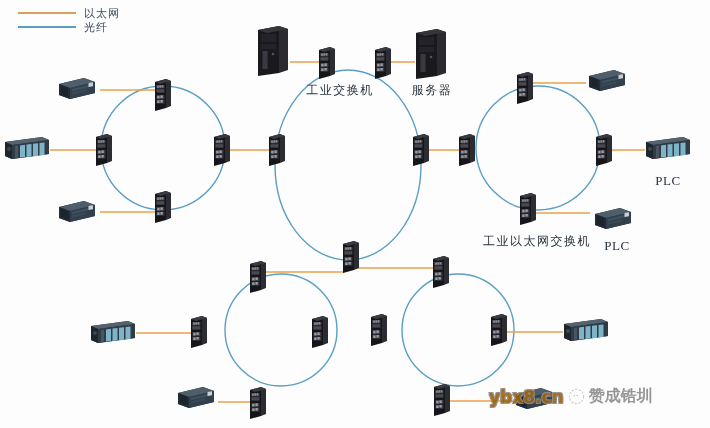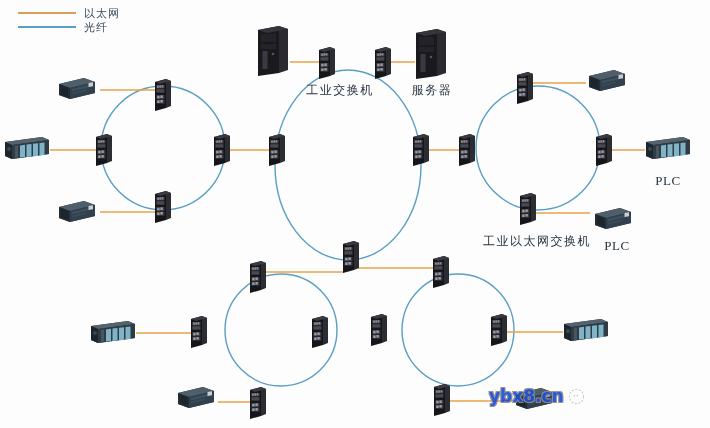--- a/index.html
+++ b/index.html
@@ -104,21 +104,21 @@
     top: 386px;
     display: flex;
     align-items: center;
     gap: 4px;
     opacity: 0.92;
   }
   .wm-url {
     font-family: "DejaVu Sans", sans-serif;
     font-size: 17px;
     font-weight: bold;
-    color: #1d4ed8;
+    color: #a16207;
     text-shadow:
       -1px -1px 0 #8d8d8d, 1px -1px 0 #8d8d8d,
       -1px  1px 0 #8d8d8d, 1px  1px 0 #8d8d8d;
     letter-spacing: 0px;
   }
   .wm-cn {
     font-family: "DejaVu Sans", sans-serif;
     font-size: 16px;
     font-weight: bold;
     color: #8e8e8e;
@@ -643,15 +643,16 @@
 
   <div class="watermark">
     <span class="wm-url">ybx8.cn</span>
     <span style="display:inline-block;width:17px;height:17px;">
       <svg viewBox="0 0 24 24" width="17" height="17">
         <circle cx="12" cy="12" r="10" fill="none" stroke="#c9c9c9" stroke-width="1.6" stroke-dasharray="3 2"></circle>
         <circle cx="9" cy="10.5" r="1" fill="#b5b5b5"></circle>
         <circle cx="13" cy="10.5" r="1" fill="#b5b5b5"></circle>
       </svg>
     </span>
+    <span class="wm-cn">赞成锆圳</span>
   </div>
 
 </div>
 
 </body></html>

